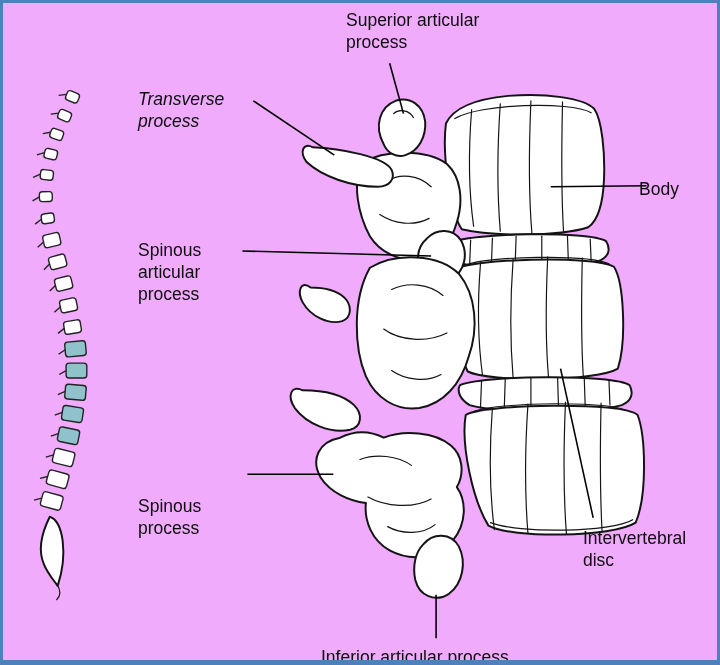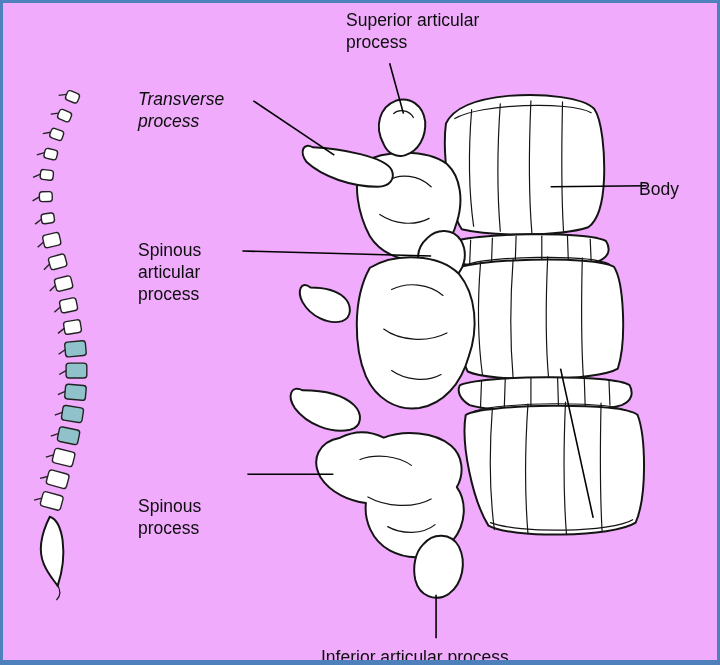--- a/index.html
+++ b/index.html
@@ -161,14 +161,16 @@
   <div class="label" style="left:343px;top:6px;">Superior articular
 process</div>
   <div class="label" style="left:135px;top:85px;font-style:italic;">Transverse
 process</div>
   <div class="label" style="left:636px;top:175px;">Body</div>
   <div class="label" style="left:135px;top:236px;">Spinous
 articular
 process</div>
   <div class="label" style="left:135px;top:456px;margin-top:36px;">Spinous
 process</div>
+  <div class="label" style="left:580px;top:524px;">Intervertebral
+disc</div>
   <div class="label" style="left:318px;top:643px;">Inferior articular process</div>
 </div>
 
 </body></html>

